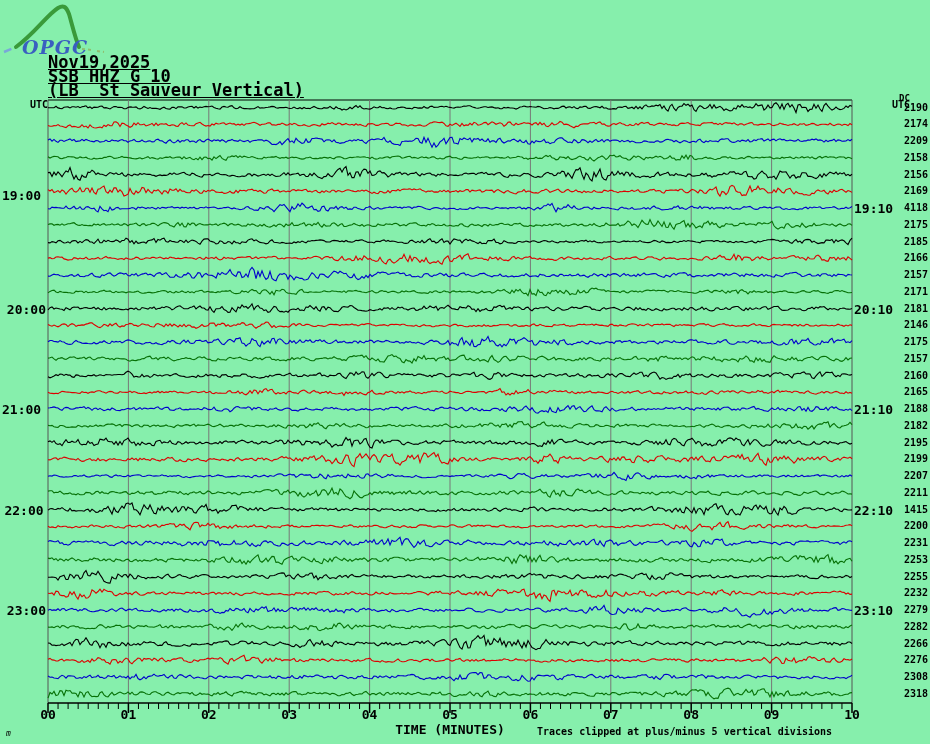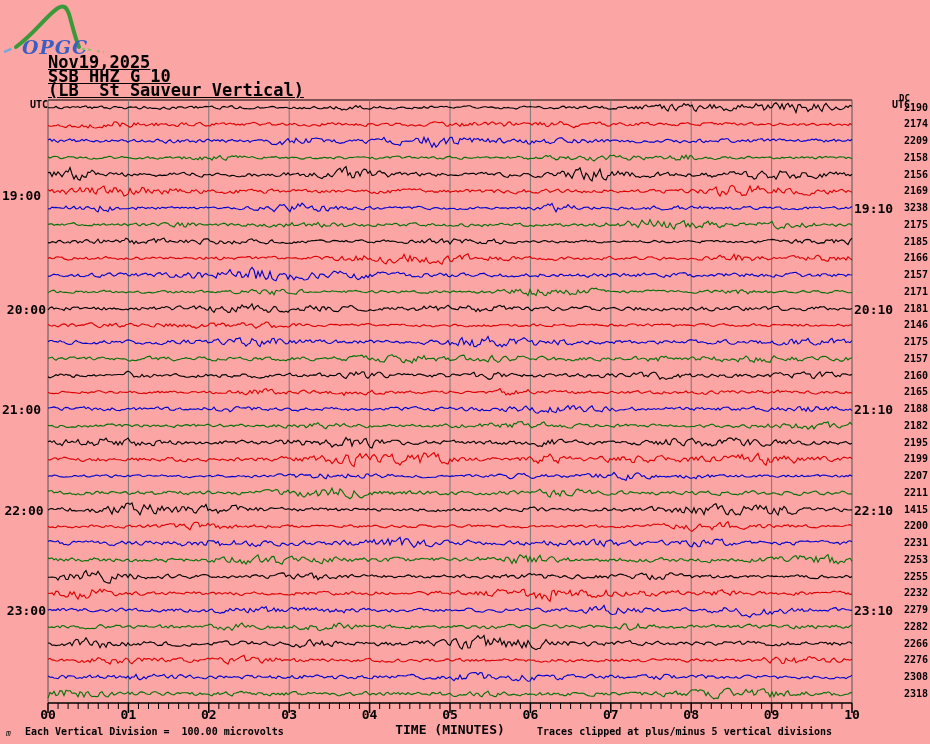--- a/index.html
+++ b/index.html
@@ -1,17 +1,17 @@
 <!DOCTYPE html>
 <html><head>
 <meta charset="utf-8">
 <style>
   html,body{margin:0;padding:0;background:#fff;}
   #root{
-    position:relative;width:930px;height:744px;background:#fca5a5;overflow:hidden;
+    position:relative;width:930px;height:744px;background:#86efac;overflow:hidden;
     font-family:"DejaVu Sans Mono","Liberation Mono",monospace;color:#000;
   }
   .abs{position:absolute;white-space:pre;}
   .hdr{font-size:17px;font-weight:bold;line-height:14px;text-decoration:underline;}
   .utc{font-size:10px;font-weight:bold;margin-left:30px;}
   .tlabel{font-size:13px;font-weight:bold;}
   .dcnum{font-size:10px;font-weight:bold;text-align:right;width:32px;}
   .dclab{font-size:9px;font-weight:bold;}
   .xtick{font-size:13px;font-weight:bold;transform:translateX(-50%);}
   .foot-small{font-size:10px;font-weight:bold;}
@@ -188,21 +188,21 @@
       <div class="abs tlabel" style="left: 854px; top: 502.5px;">22:10</div>
       <div class="abs tlabel" style="left: 854px; top: 603px;">23:10</div>
     </div>
   <div id="dc-values">
       <div class="abs dcnum" style="left: 896px; top: 101.5px;">2190</div>
       <div class="abs dcnum" style="left: 896px; top: 118.25px;">2174</div>
       <div class="abs dcnum" style="left: 896px; top: 135px;">2209</div>
       <div class="abs dcnum" style="left: 896px; top: 151.75px;">2158</div>
       <div class="abs dcnum" style="left: 896px; top: 168.5px;">2156</div>
       <div class="abs dcnum" style="left: 896px; top: 185.25px;">2169</div>
-      <div class="abs dcnum" style="left: 896px; top: 202px;">3238</div>
+      <div class="abs dcnum" style="left: 896px; top: 202px;">4118</div>
       <div class="abs dcnum" style="left: 896px; top: 218.75px;">2175</div>
       <div class="abs dcnum" style="left: 896px; top: 235.5px;">2185</div>
       <div class="abs dcnum" style="left: 896px; top: 252.25px;">2166</div>
       <div class="abs dcnum" style="left: 896px; top: 269px;">2157</div>
       <div class="abs dcnum" style="left: 896px; top: 285.75px;">2171</div>
       <div class="abs dcnum" style="left: 896px; top: 302.5px;">2181</div>
       <div class="abs dcnum" style="left: 896px; top: 319.25px;">2146</div>
       <div class="abs dcnum" style="left: 896px; top: 336px;">2175</div>
       <div class="abs dcnum" style="left: 896px; top: 352.75px;">2157</div>
       <div class="abs dcnum" style="left: 896px; top: 369.5px;">2160</div>
@@ -234,16 +234,15 @@
       <div class="abs xtick" style="left: 369.6px; top: 707px;">04</div>
       <div class="abs xtick" style="left: 450px; top: 707px;">05</div>
       <div class="abs xtick" style="left: 530.4px; top: 707px;">06</div>
       <div class="abs xtick" style="left: 610.8px; top: 707px;">07</div>
       <div class="abs xtick" style="left: 691.2px; top: 707px;">08</div>
       <div class="abs xtick" style="left: 771.6px; top: 707px;">09</div>
       <div class="abs xtick" style="left: 852px; top: 707px;">10</div>
     </div>
 
   <div class="abs wm" style="left:6px;top:729px;">m</div>
-  <div class="abs foot-small" style="left:25px;top:726px;">Each Vertical Division =  100.00 microvolts</div>
   <div class="abs foot-big" style="left:450px;top:722px;transform:translateX(-50%);">TIME (MINUTES)</div>
   <div class="abs foot-small" style="left:537px;top:726px;">Traces clipped at plus/minus 5 vertical divisions</div>
 </div>
 
 </body></html>

